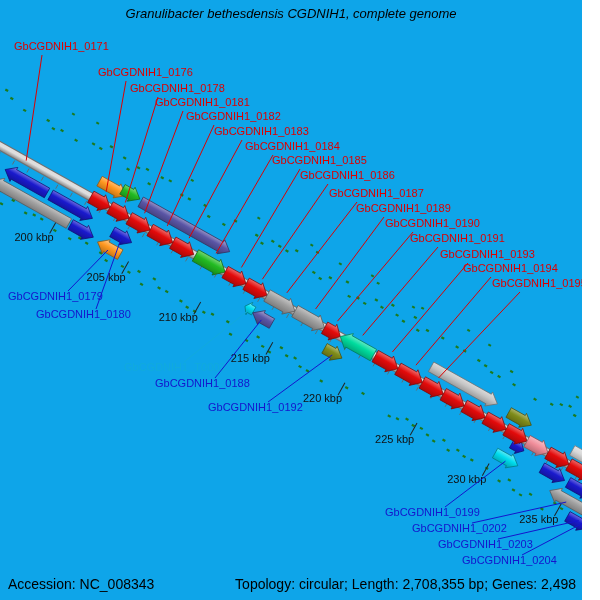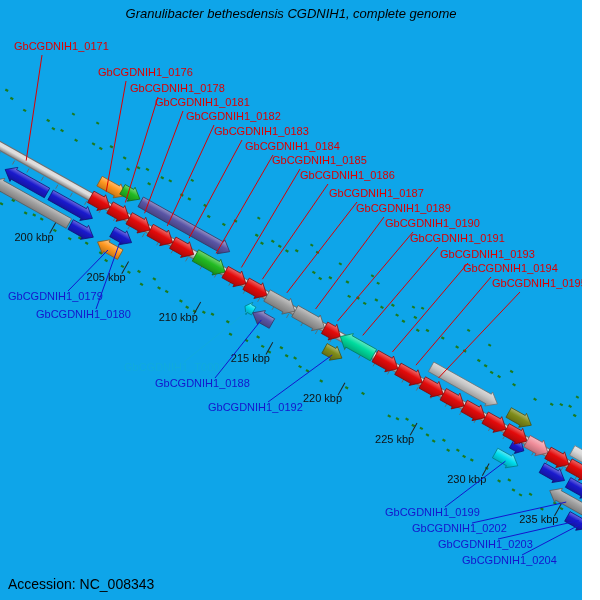--- a/index.html
+++ b/index.html
@@ -404,14 +404,15 @@
       <text x="385" y="516" font-size="11" fill="#1515cc">GbCGDNIH1_0199</text>
       <line x1="472" y1="523" x2="566.214210513732" y2="502.063853560441" stroke="#1515cc" stroke-width="1"></line>
       <text x="412" y="532" font-size="11" fill="#1515cc">GbCGDNIH1_0202</text>
       <line x1="498" y1="539" x2="578.7779182402185" y2="520.561238461108" stroke="#1515cc" stroke-width="1"></line>
       <text x="438" y="548" font-size="11" fill="#1515cc">GbCGDNIH1_0203</text>
       <line x1="522" y1="555" x2="597.833559720195" y2="515.1869917430463" stroke="#1515cc" stroke-width="1"></line>
       <text x="462" y="564" font-size="11" fill="#1515cc">GbCGDNIH1_0204</text>
     </svg>
   <div class="footer">
     <span>Accession: NC_008343</span>
+    <span>Topology: circular; Length: 2,708,355 bp; Genes: 2,498</span>
   </div>
 </div>
 
 </body></html>

